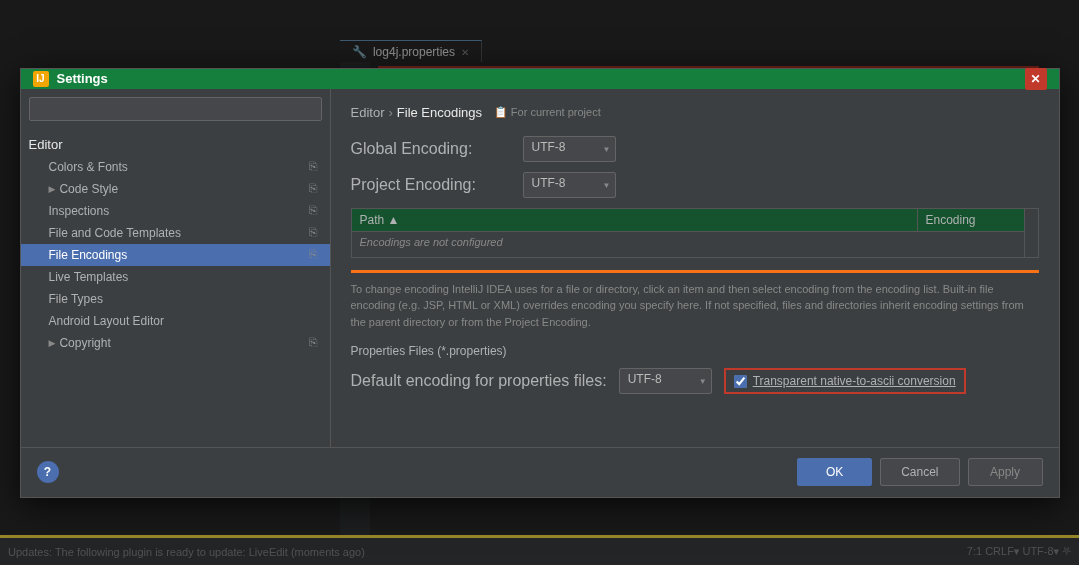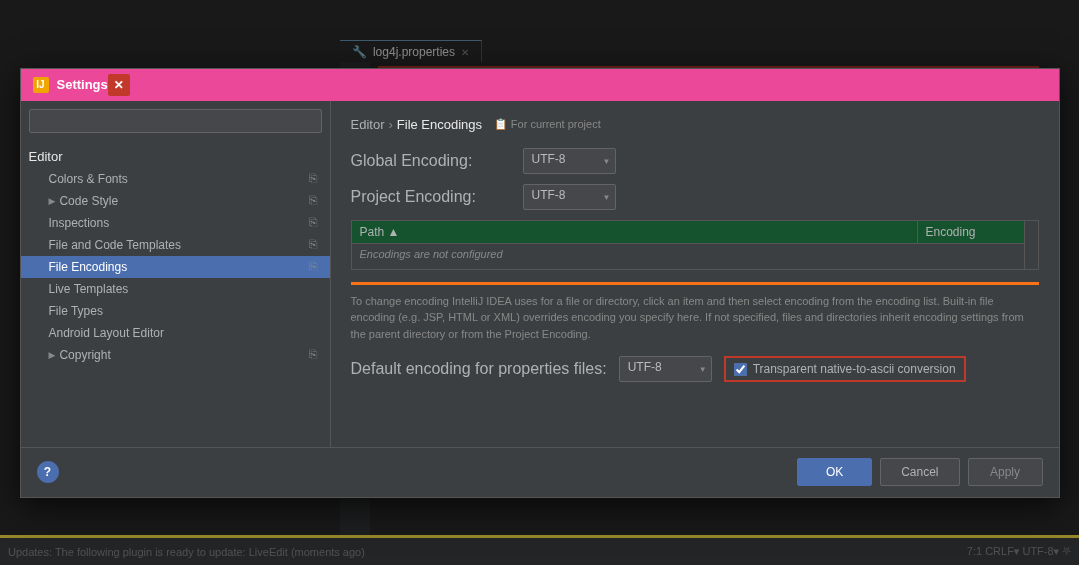--- a/index.html
+++ b/index.html
@@ -171,26 +171,26 @@
       box-shadow: 0 8px 32px rgba(0,0,0,0.7);
       width: 1040px;
       height: 430px;
       display: flex;
       flex-direction: column;
       position: relative;
     }
 
     
     .dialog-titlebar {
-      background: #ec4899;
-      height: 32px;
+      background: #15803d;
+      height: 20px;
       display: flex;
       align-items: center;
       padding: 0 12px;
-      justify-content: flex-start;
+      justify-content: space-between;
       flex-shrink: 0;
     }
 
     .dialog-title-left {
       display: flex;
       align-items: center;
       gap: 8px;
     }
 
     .dialog-icon {
@@ -448,20 +448,21 @@
     .checkbox-native {
       accent-color: #4b6eaf;
       width: 13px;
       height: 13px;
       cursor: pointer;
     }
 
     .checkbox-label {
       color: #afb1b3;
       font-size: 12px;
+      text-decoration: underline;
     }
 
     
     .dialog-footer {
       height: 50px;
       background: #3c3f41;
       border-top: 1px solid #555;
       display: flex;
       align-items: center;
       justify-content: flex-end;
@@ -670,20 +671,21 @@
             <div class="col col-encoding">Encoding</div>
           </div>
           <div class="encoding-table-body">
             <span>Encodings are not configured</span>
           </div>
           <div class="scrollbar-right"></div>
         </div>
 
         <div class="info-text">To change encoding IntelliJ IDEA uses for a file or directory, click an item and then select encoding from the encoding list. Built-in file encoding (e.g. JSP, HTML or XML) overrides encoding you specify here. If not specified, files and directories inherit encoding settings from the parent directory or from the Project Encoding.</div>
 
+        <div class="section-title">Properties Files (*.properties)</div>
 
         <div class="form-row">
           <span class="form-label">Default encoding for properties files:</span>
           <div class="select-wrapper">
             <select>
               <option>UTF-8</option>
               <option>UTF-16</option>
               <option>ISO-8859-1</option>
             </select>
             <span class="select-arrow">▼</span>

